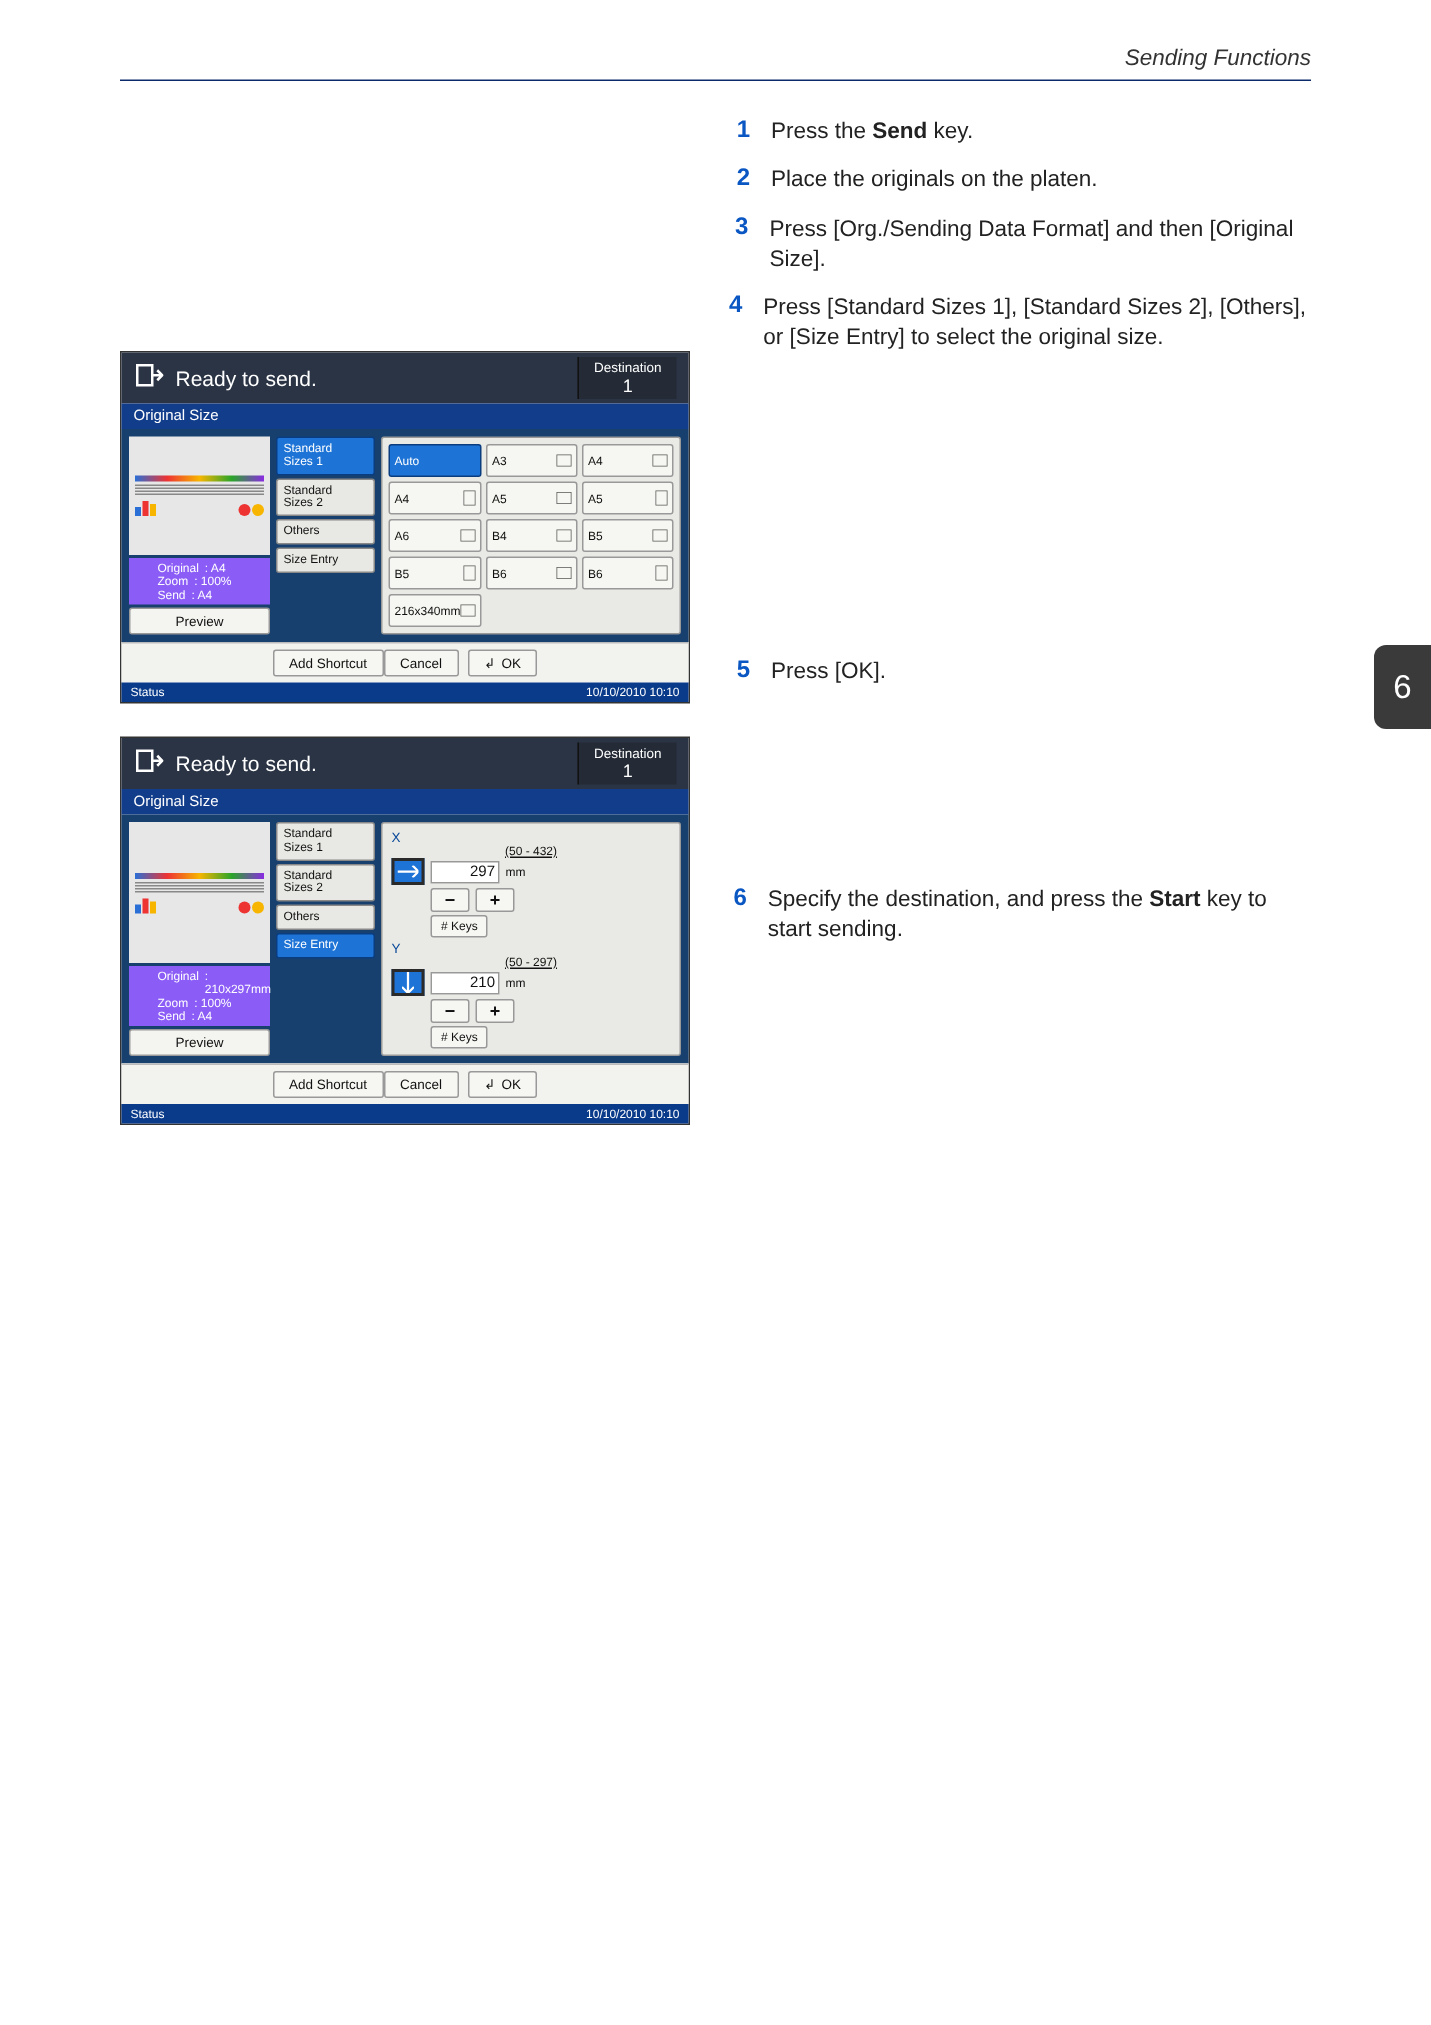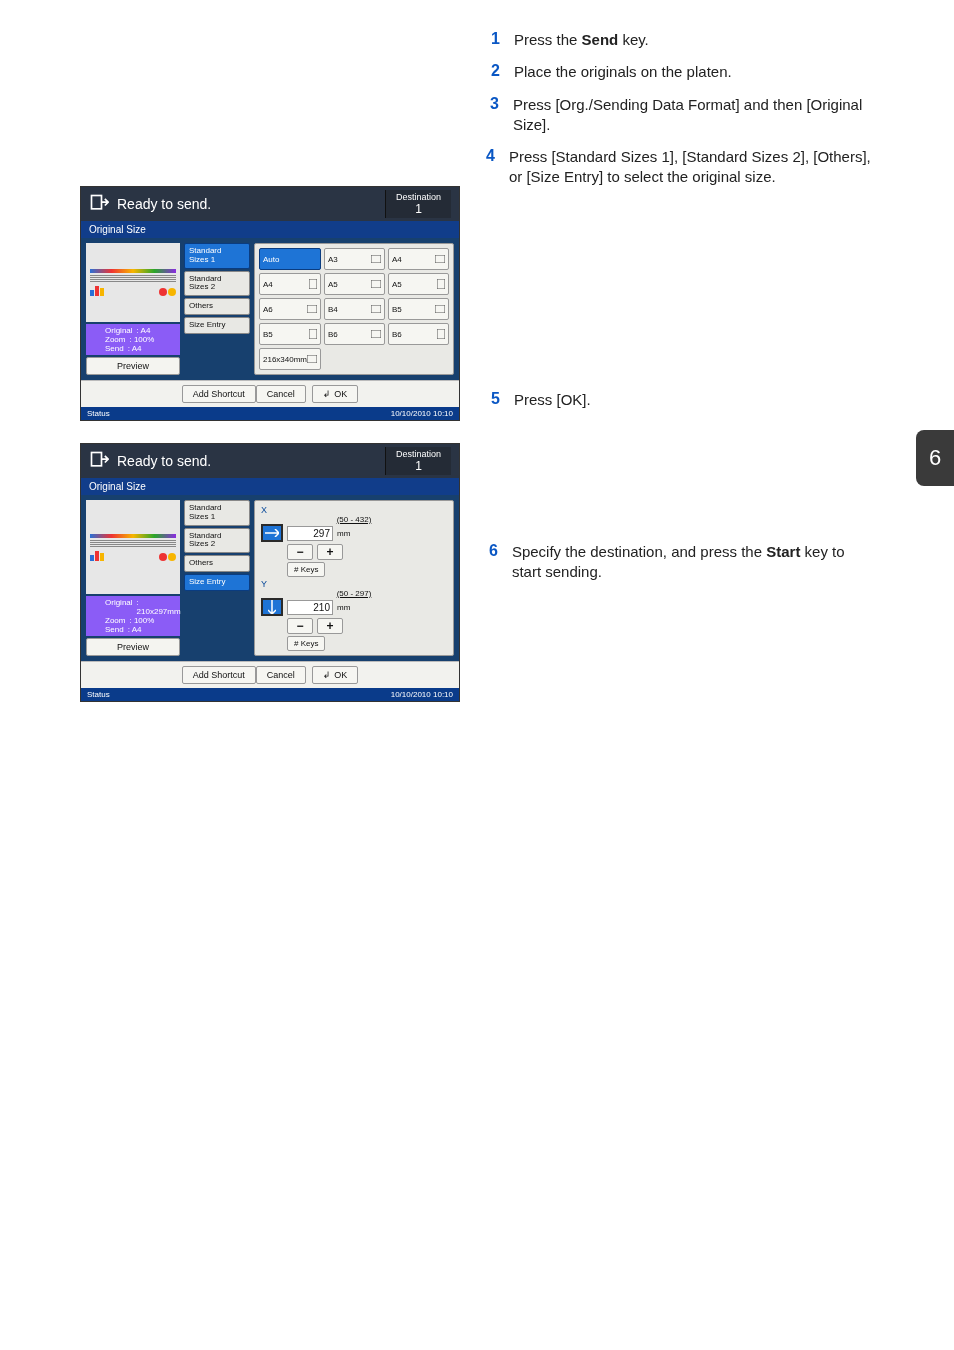--- a/index.html
+++ b/index.html
@@ -211,20 +211,21 @@
   .pm{width:26px;height:16px;background:#f6f6f2;border:1px solid #999;display:flex;align-items:center;justify-content:center;font-size:12px;font-weight:bold;border-radius:2px;}
   .keysbtn{background:#f6f6f2;border:1px solid #999;font-size:8px;padding:2px 6px;border-radius:2px;display:inline-block;}
 
   .spacer-panel{ height:136px;}
   .spacer2{ height:190px;}
 </style>
 </head>
 <body>
 
 <div class="page-wrap">
+  <div class="header-right">Sending Functions</div>
 
 
   <div class="cols">
     <div class="left-col">
 
       <div class="spacer-panel"></div>
 
       <div class="panel">
         <div class="p-top">
           <div class="p-top-left">

